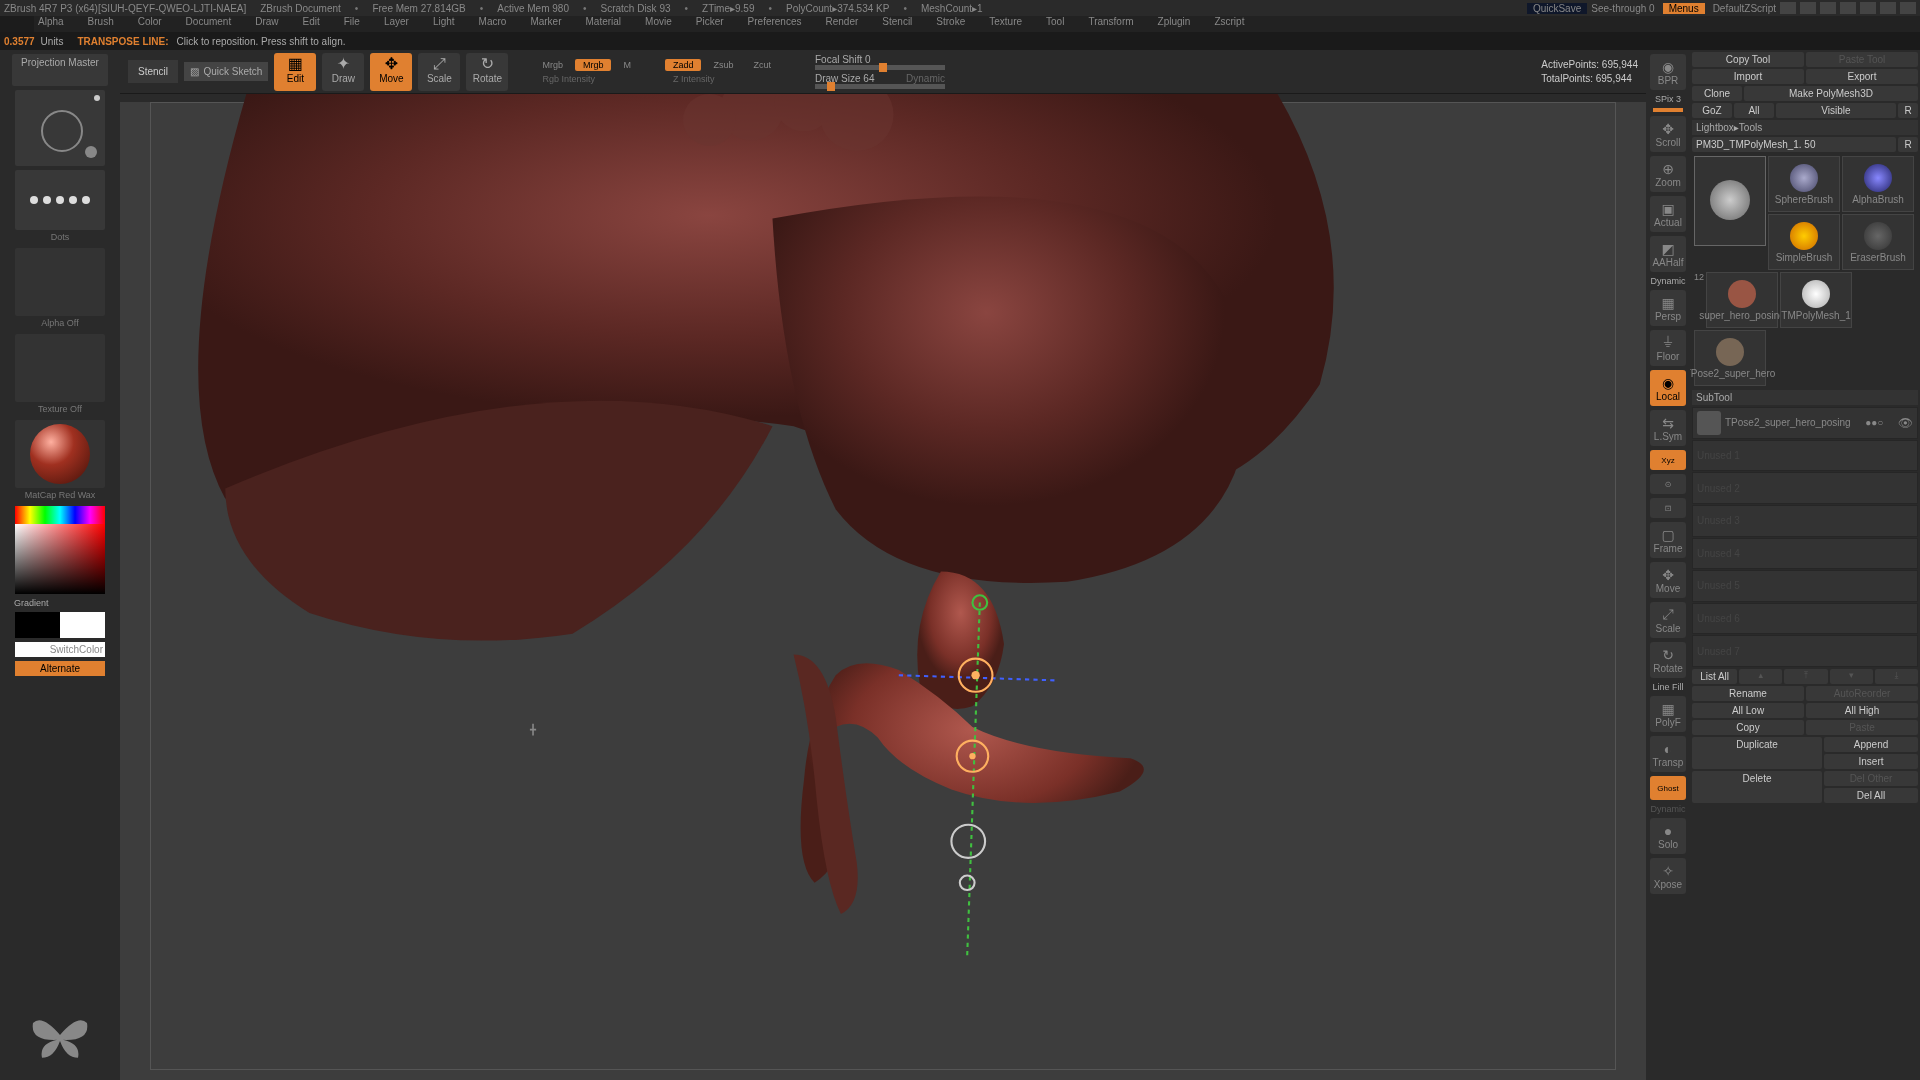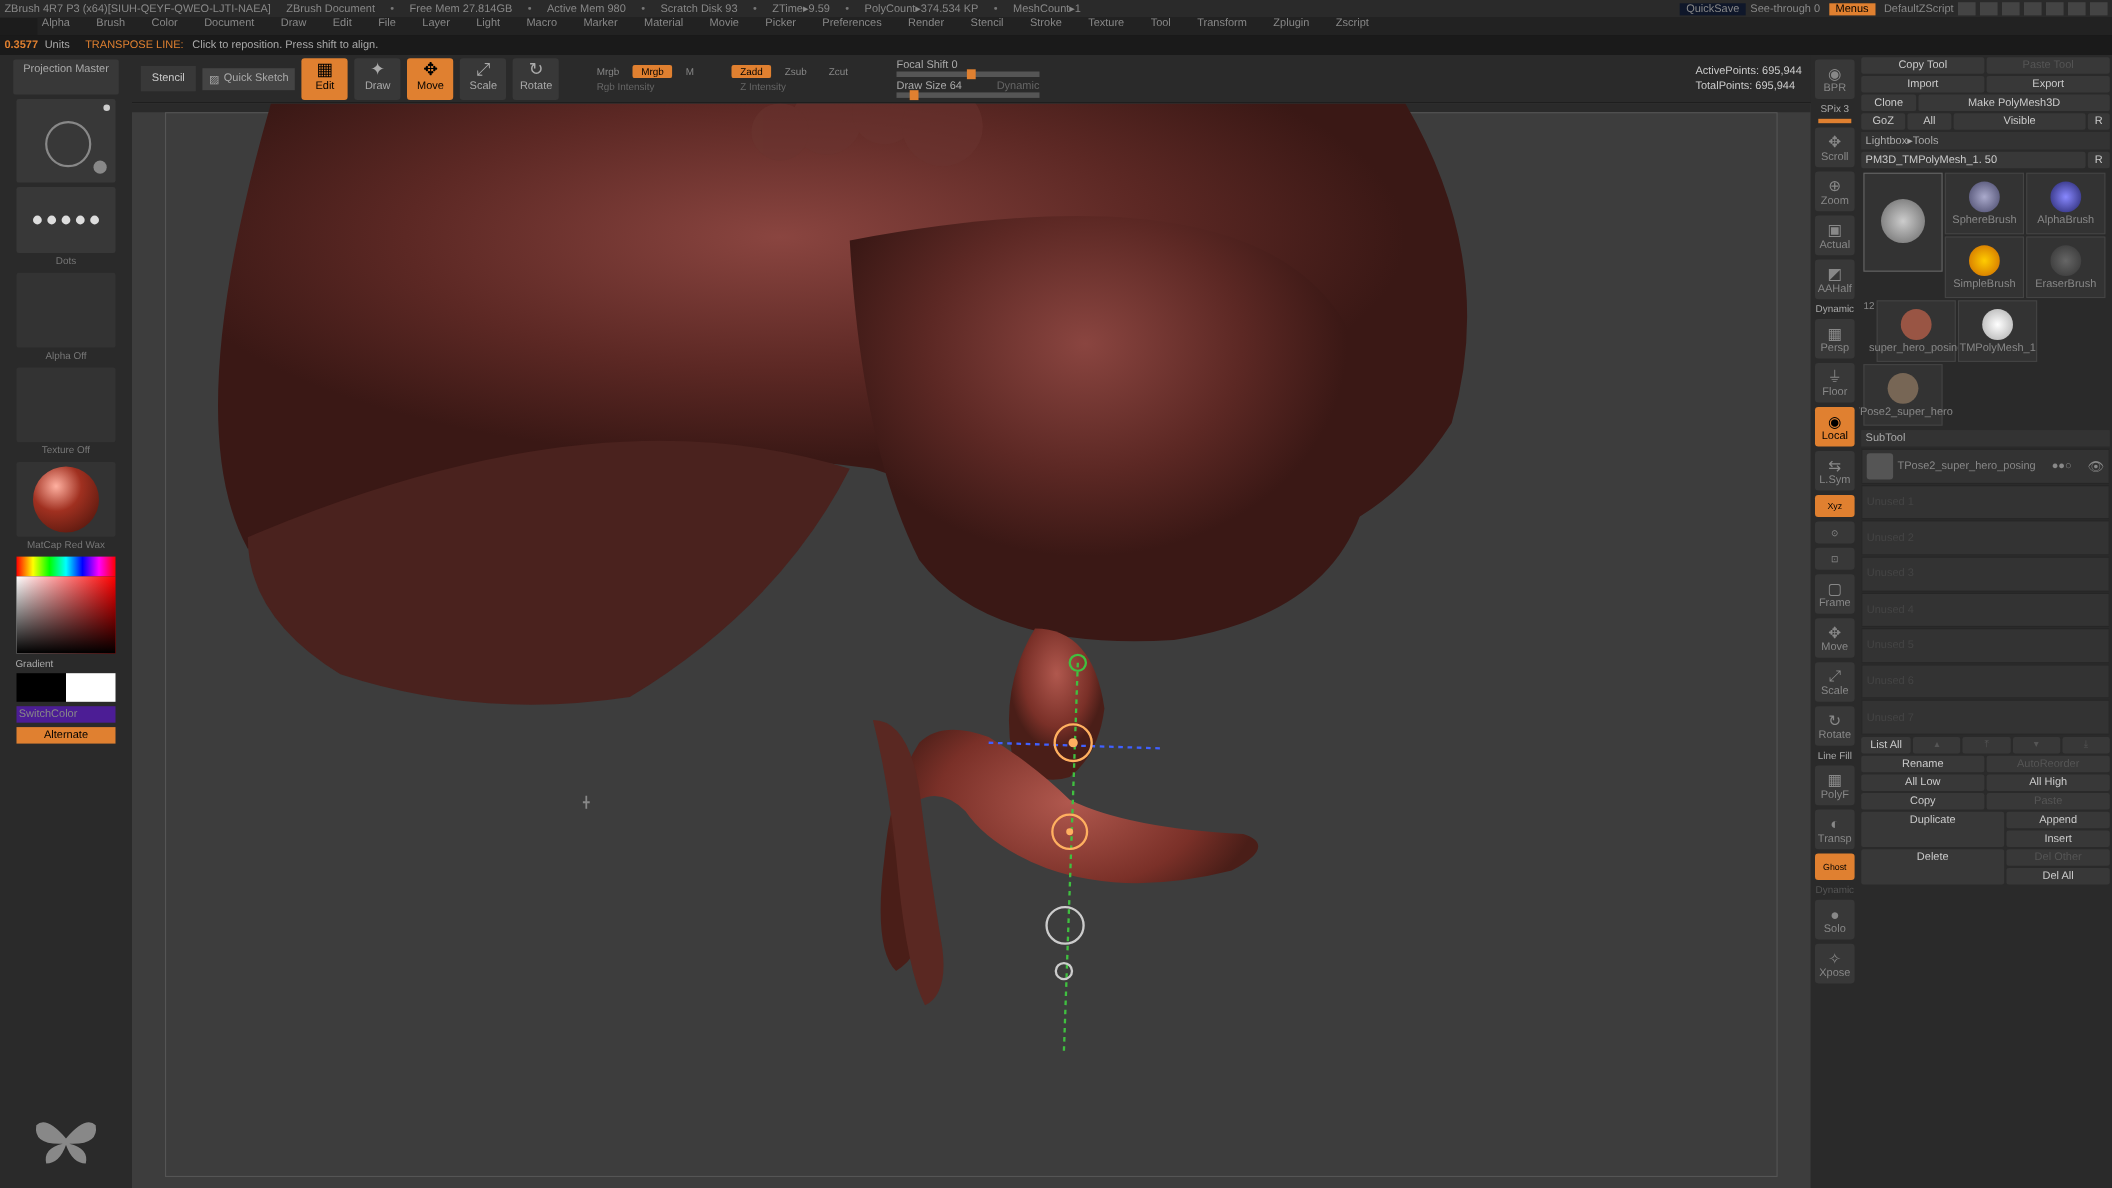--- a/index.html
+++ b/index.html
@@ -7,42 +7,42 @@
 .title-bar { height:16px; background:#2a2a2a; display:flex; align-items:center; padding:0 4px; color:#888; font-size:10px; }
 .title-bar .t-item { margin-right:14px; white-space:nowrap; }
 .title-bar .menus-btn { background:#e08030; color:#000; padding:0 6px; margin:0 4px; }
 .title-bar .right { margin-left:auto; display:flex; gap:4px; align-items:center;}
 .title-bar .sq { width:16px; height:12px; background:#444; }
 .menu-bar { height:16px; background:#222; display:flex; align-items:flex-start; padding:0 4px; gap:24px; color:#888;margin-left:34px; }
 .menu-bar span { cursor:default; }
 .status-bar { height:18px; background:#1a1a1a; display:flex; align-items:center; padding:0 4px; }
 .status-bar .val { color:#e08030; font-weight:bold; margin-right:6px;}
 .status-bar .units { color:#aaa; margin-right:14px;}
-.status-bar .mode { color:#e08030; font-weight:normal; margin-right:8px;}
+.status-bar .mode { color:#e08030; font-weight:bold; margin-right:8px;}
 .status-bar .hint { color:#aaa; }
 
 .main { display:flex; height:calc(1080px - 50px); }
 .left-col { width:120px; background:#2a2a2a; padding:4px; display:flex; flex-direction:column; gap:4px; align-items:center; }
 .proj-box { width:96px; height:32px; background:#383838; color:#aaa; text-align:center; padding-top:3px; line-height:11px; border-radius:2px;}
 .brush-ring { width:90px; height:76px; background:#383838; border-radius:2px; position:relative;}
 .brush-ring::after { content:""; position:absolute; top:20px; left:26px; width:38px; height:38px; border:2px solid #888; border-radius:50%;}
 .brush-ring .center{position:absolute; width:6px;height:6px;background:#ccc;border-radius:50%;top:5px;right:5px;}
 .brush-ring .pin{position:absolute;width:12px;height:12px;background:#888;border-radius:50%;bottom:8px;right:8px;}
 .dots-box { width:90px; height:60px; background:#383838; border-radius:2px; display:flex; align-items:center; justify-content:center; gap:5px;}
 .dots-box .d{width:8px;height:8px;background:#ddd;border-radius:50%;}
 .slot { width:90px; height:68px; background:#333; border-radius:2px;}
 .slot-label { font-size:9px; color:#777; text-align:center; margin-top:-2px; margin-bottom:2px;}
 .mat-ball { width:60px;height:60px;border-radius:50%;background:radial-gradient(circle at 35% 30%,#ffb0a0 0%,#a03020 40%,#401008 100%);}
 .color-picker { width:90px; position:relative;}
 .hue { height:18px; background:linear-gradient(90deg,red,yellow,lime,cyan,blue,magenta,red);}
 .satval { height:70px; background:linear-gradient(to bottom,rgba(0,0,0,0),#000), linear-gradient(to right,#fff,red);}
 .grad-label{font-size:9px;}
 .bw { display:flex; }
 .bw div{width:45px;height:26px;}
-.switch-btn{width:90px;background:#4c1d95;color:#888;text-align:left;padding:2px;}
+.switch-btn{width:90px;background:#ffffff;color:#888;text-align:right;padding:2px;}
 .alt-btn{width:90px;background:#e08030;color:#000;text-align:center;padding:2px;}
 .butterfly{position:absolute;bottom:20px;left:30px;width:60px;height:50px;}
 .butterfly svg{width:100%;height:100%;}
 
 .center-col { flex:1; position:relative; background:#333; }
 .top-tools { height:44px; background:#2a2a2a; display:flex; align-items:center; padding:0 8px; gap:6px; border-bottom:1px solid #1a1a1a;}
 .lightbox-btn{background:#383838;color:#ccc;padding:6px 10px;}
 .qs-btn{background:#444;padding:4px 6px;display:flex;align-items:center;gap:4px;}
 .mode-btn{width:42px;height:38px;background:#383838;color:#aaa;text-align:center;padding-top:2px;font-size:9px;border-radius:3px;}
 .mode-btn.active{background:#e08030;color:#000;}

